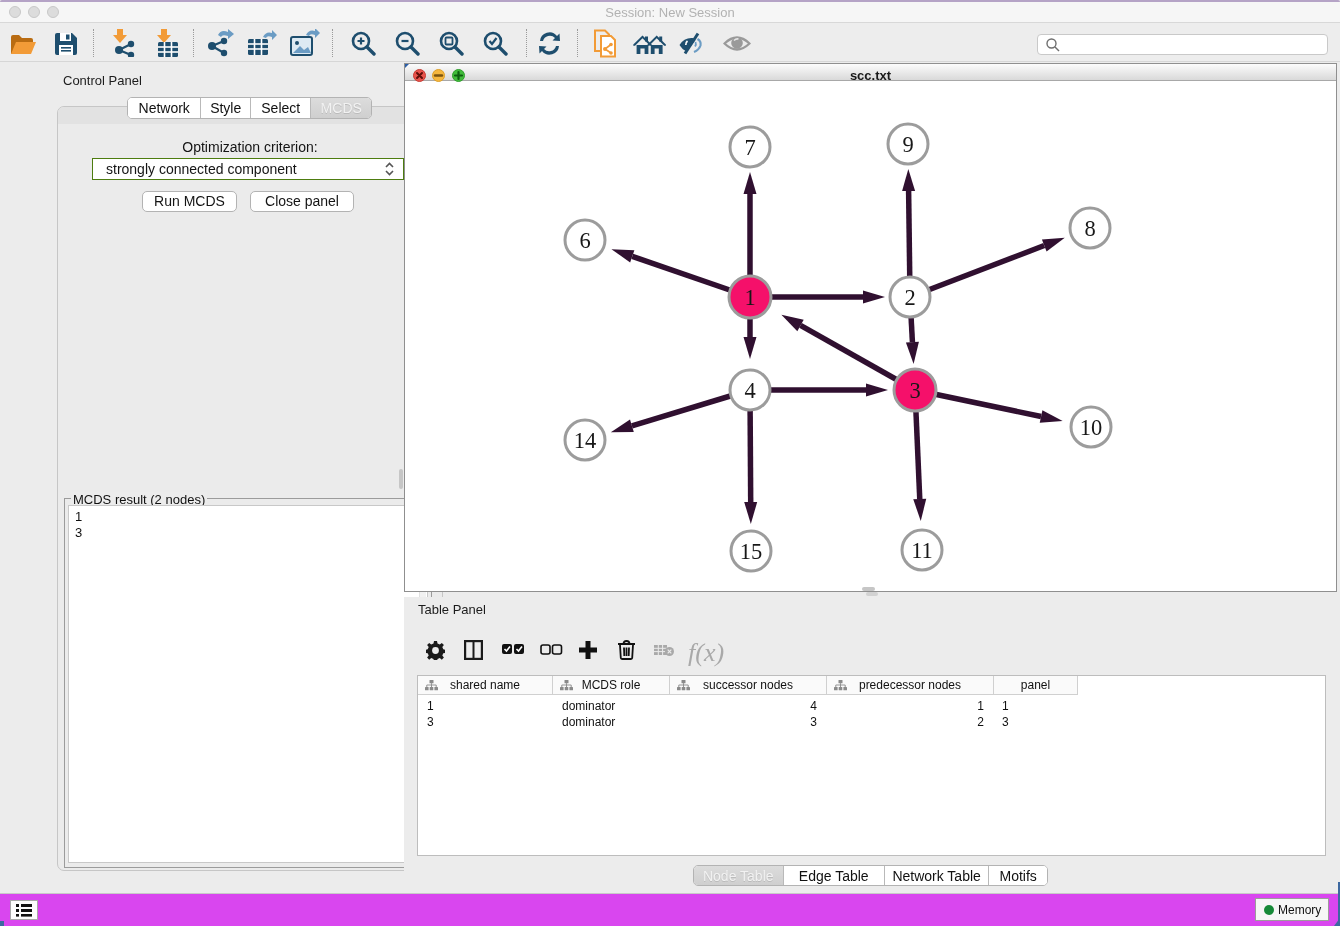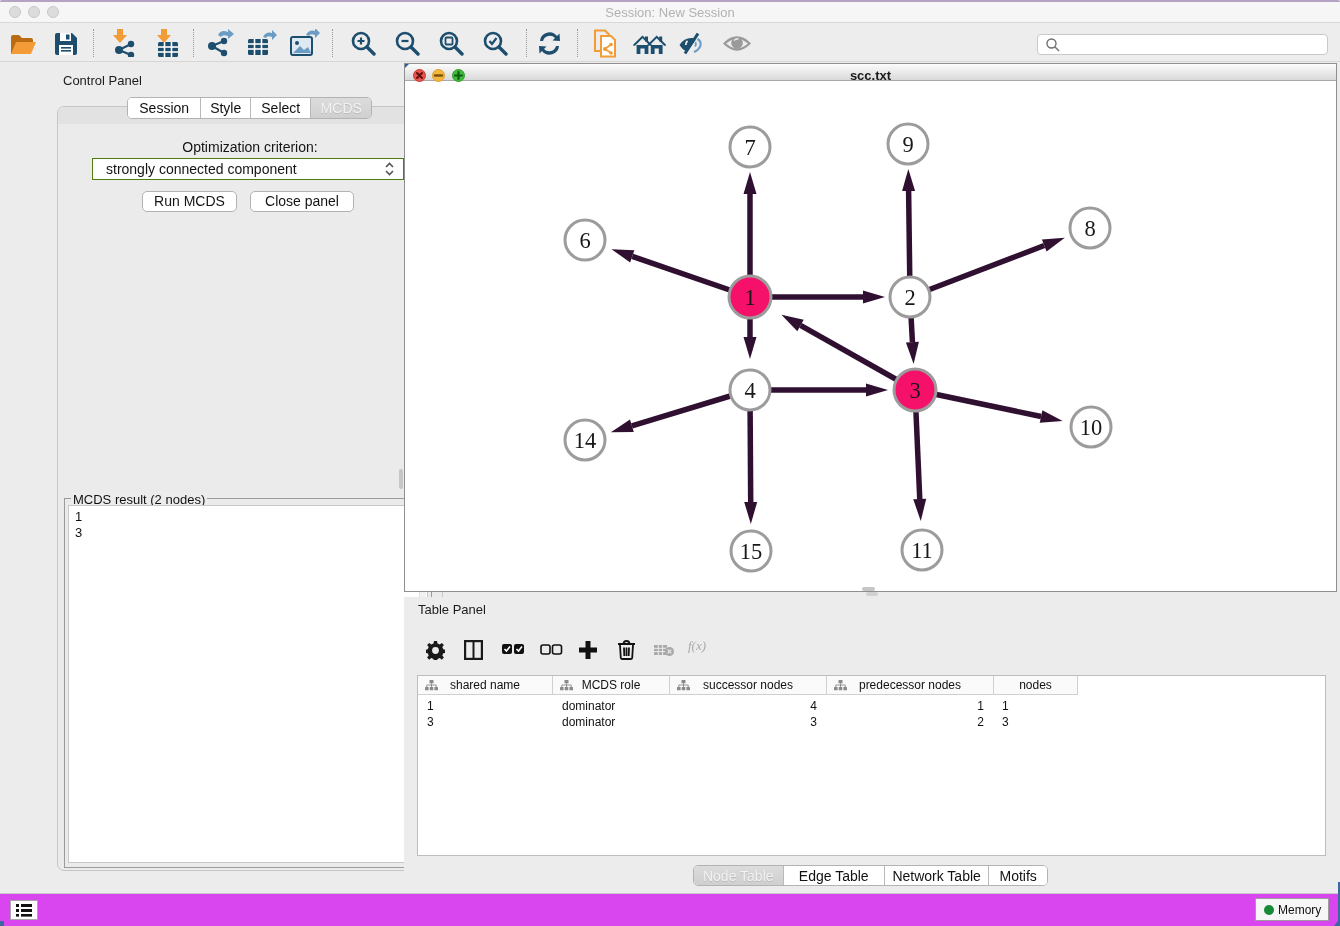--- a/index.html
+++ b/index.html
@@ -193,21 +193,21 @@
         <line x1="10" y1="10" x2="14" y2="14" stroke="#6e6e6e" stroke-width="1.4"></line>
       </svg>
   </div>
 </div>
 
 <div class="abs" id="cp">
   <div id="cphead">Control Panel</div>
   <div class="winbtn-sq" style="left:361px; top:13px;"></div>
   <div class="winbtn-x" style="left:378px; top:12px;">✖</div>
   <div class="tabgroup" style="left:79px; top:35px; width:245px;">
-    <div class="seg" style="width:74px">Session</div>
+    <div class="seg" style="width:74px">Network</div>
     <div class="seg" style="width:50px">Style</div>
     <div class="seg" style="width:61px">Select</div>
     <div class="seg sel" style="width:60px">MCDS</div>
   </div>
   <div id="cpbox">
       <div style="position:absolute;left:0;top:0;width:100%;height:17px;background:#e2e2e2;"></div>
     </div>
   <div id="optlabel">Optimization criterion:</div>
   <div id="dropdown">strongly connected component
     <svg width="11" height="14" style="position:absolute;right:8px;top:3px" viewBox="0 0 11 14">
@@ -346,28 +346,28 @@
           <g stroke="#ececec" stroke-width="1">
             <line x1="0" y1="4.3" x2="13" y2="4.3"></line>
             <line x1="0" y1="7.6" x2="13" y2="7.6"></line>
             <line x1="4.3" y1="1" x2="4.3" y2="11"></line>
             <line x1="8.6" y1="1" x2="8.6" y2="11"></line>
           </g>
           <circle cx="15.5" cy="7.5" r="4.5" fill="#a9a9a9"></circle>
           <path d="M13.7 5.7 L17.3 9.3 M17.3 5.7 L13.7 9.3" stroke="#ececec" stroke-width="1.2"></path>
         </g>
       </svg>
-      <div style="position:absolute;left:284px;top:41px;font-family:'Liberation Serif',serif;font-style:italic;font-size:13px;color:#a9a9a9;">f(x)</div>
+      <div style="position:absolute;left:284px;top:41px;font-family:'Liberation Serif',serif;font-style:italic;font-size:26px;color:#a9a9a9;">f(x)</div>
     </div>
   <div id="tptable">
     <div class="th" style="left:0; width:135px;">shared name</div>
     <div class="th" style="left:135px; width:117px;">MCDS role</div>
     <div class="th" style="left:252px; width:157px;">successor nodes</div>
     <div class="th" style="left:409px; width:167px;">predecessor nodes</div>
-    <div class="th" style="left:576px; width:84px;">nodes</div>
+    <div class="th" style="left:576px; width:84px;">panel</div>
     <div class="td" style="left:9px; top:22px;">1</div>
     <div class="td" style="left:144px; top:22px;">dominator</div>
     <div class="td" style="left:252px; top:22px; width:147px; text-align:right;">4</div>
     <div class="td" style="left:409px; top:22px; width:157px; text-align:right;">1</div>
     <div class="td" style="left:584px; top:22px;">1</div>
     <div class="td" style="left:9px; top:38px;">3</div>
     <div class="td" style="left:144px; top:38px;">dominator</div>
     <div class="td" style="left:252px; top:38px; width:147px; text-align:right;">3</div>
     <div class="td" style="left:409px; top:38px; width:157px; text-align:right;">2</div>
     <div class="td" style="left:584px; top:38px;">3</div>

